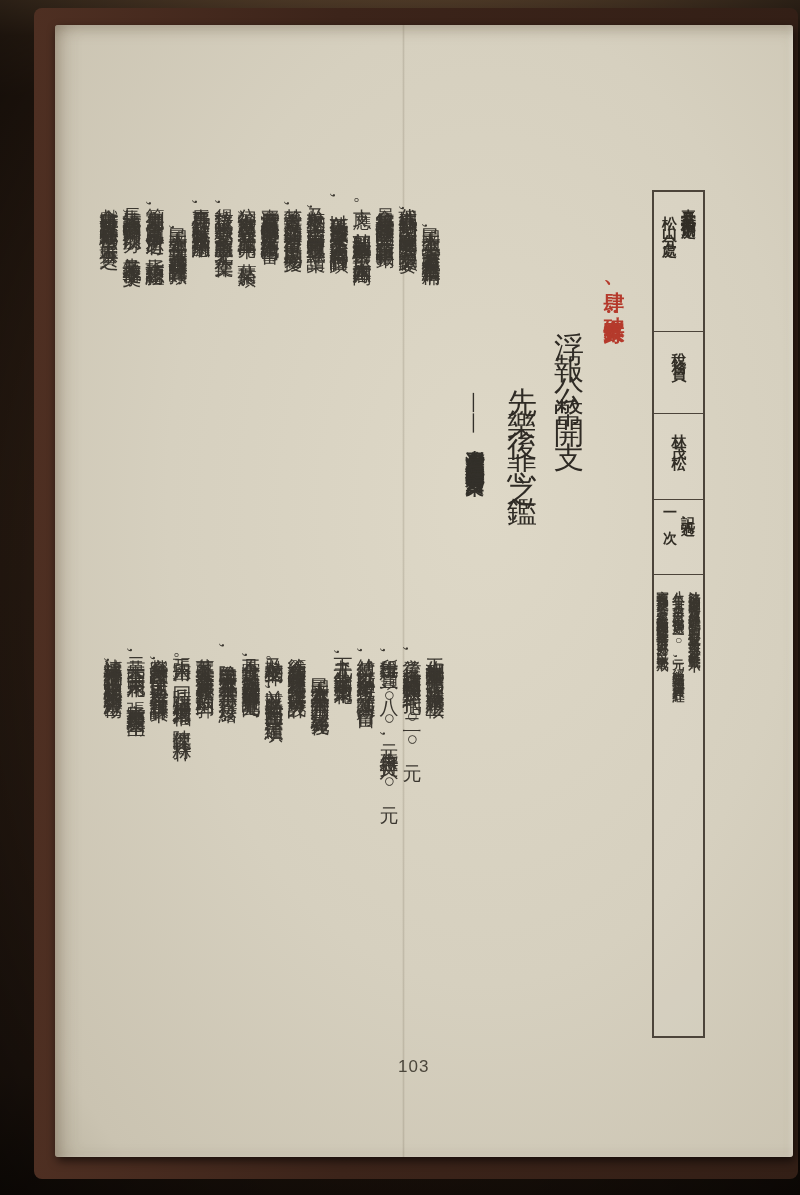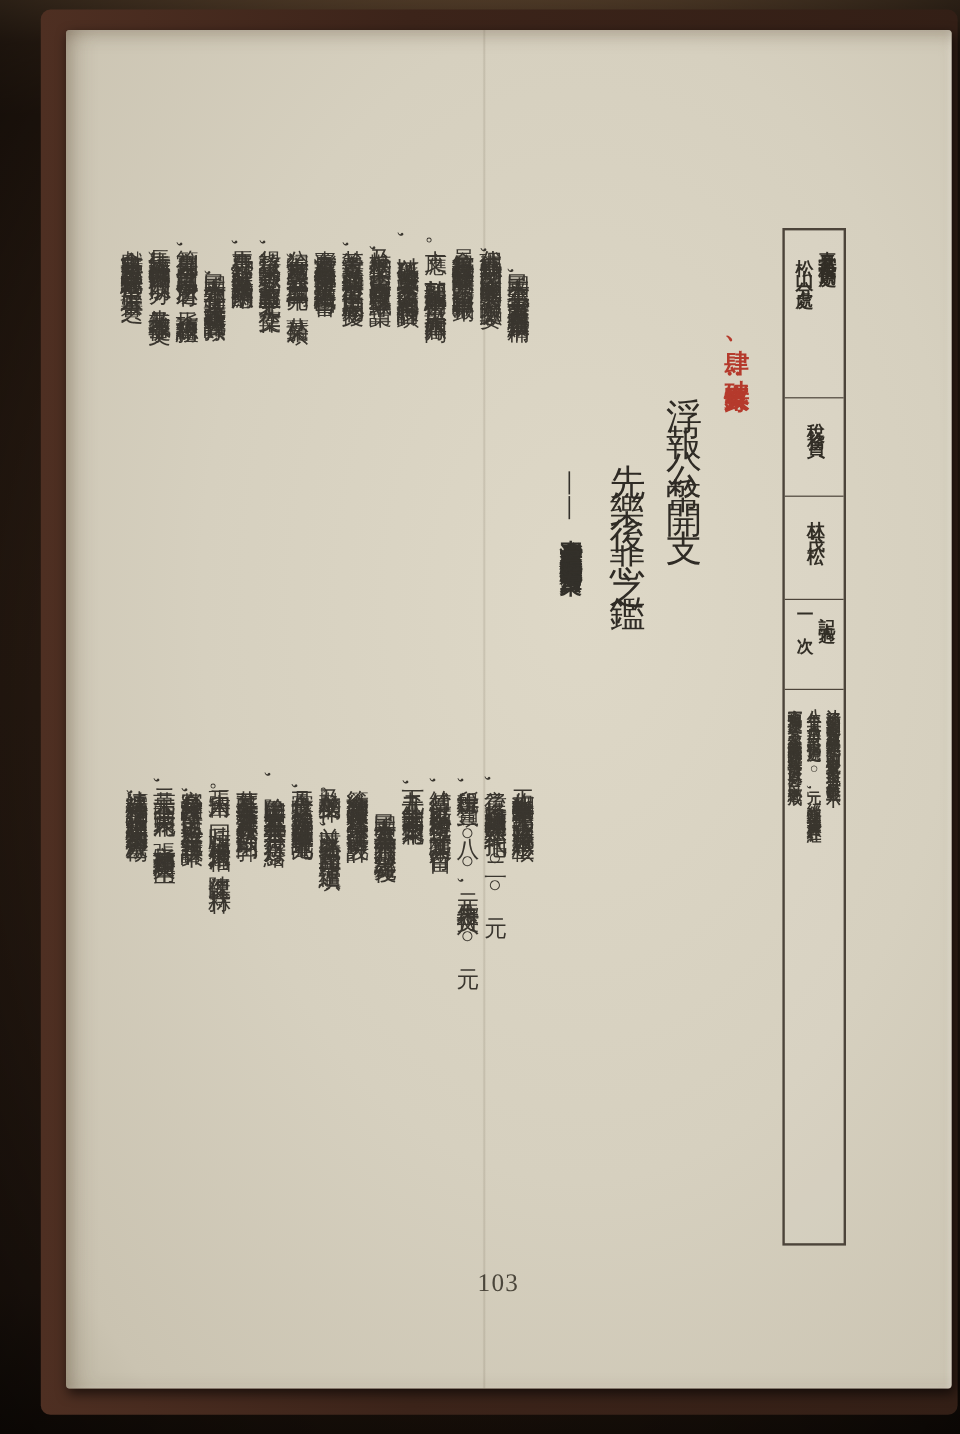--- a/index.html
+++ b/index.html
@@ -86,22 +86,22 @@
   }
   .body-upper{left:43px;top:168px;}
   .body-lower{left:47px;top:618px;}
   .vcol{
     writing-mode:vertical-rl;text-orientation:mixed;white-space:nowrap;
     width:23px;font-size:19px;letter-spacing:1.6px;color:#3a362f;
   }
 
   .pageno{
     position:absolute;left:343px;top:1032px;
-    font-size:21px;letter-spacing:1px;color:#4b463b;
-    font-family:Liberation Serif, serif;
+    font-size:17px;letter-spacing:1px;color:#4b463b;
+    font-family:Liberation Sans, sans-serif;
   }
 </style>
 </head>
 <body>
 
 <div class="cover"></div>
 <div class="cover-inner"></div>
 
 <div class="page">
   <div class="crease"></div>

